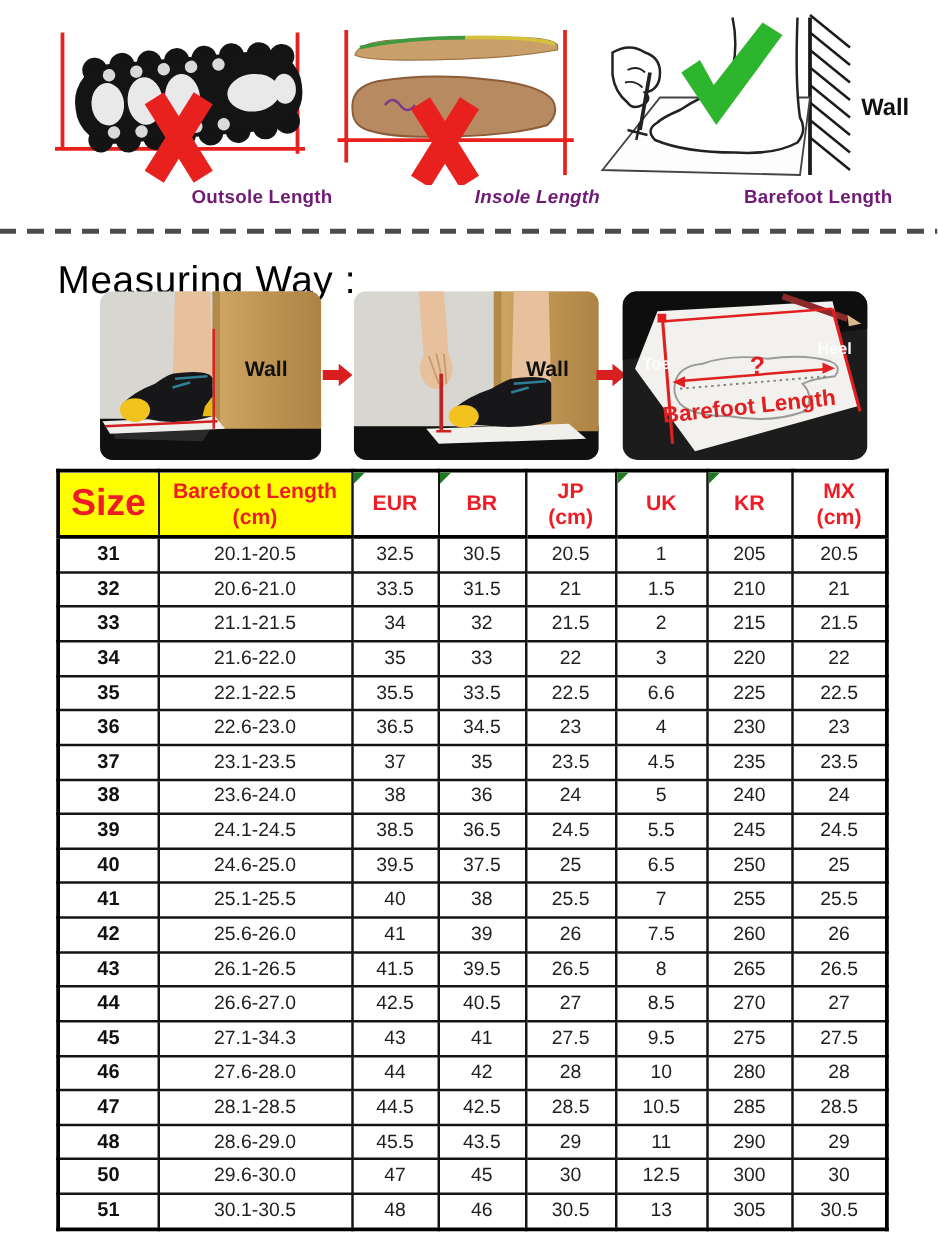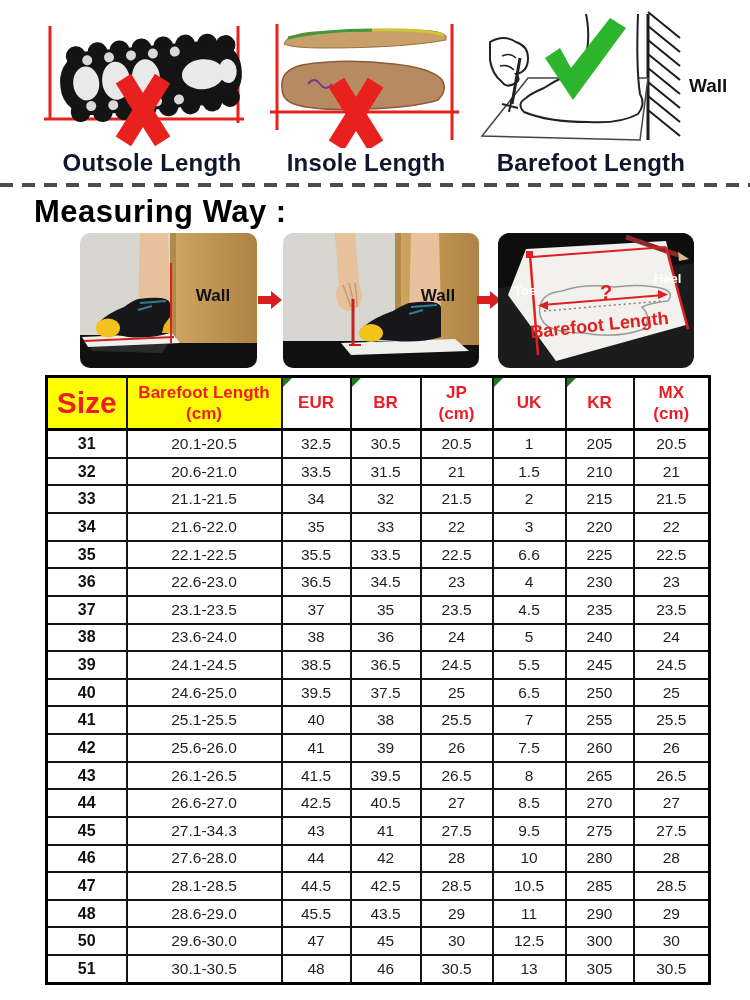--- a/index.html
+++ b/index.html
@@ -7,37 +7,37 @@
     width:750px;height:1000px;background:#ffffff;
     font-family:"Liberation Sans",sans-serif;
     position:relative;overflow:hidden;
   }
   .page{position:absolute;inset:0;}
 
   
   .diagrams-row{position:absolute;top:8px;left:0;width:750px;height:172px;}
   .diagram{position:absolute;top:0;}
   #outsole-diagram{left:38px;width:228px;}
-  #insole-diagram{left:252px;width:228px;}
+  #insole-diagram{left:252px;width:228px;font-style:italic;}
   #barefoot-diagram{left:468px;width:278px;}
   .diagram svg{display:block;}
   .diagram-label{
-    text-align:center;font-weight:bold;font-size:24px;color:#0f172a;
+    text-align:right;font-weight:bold;font-size:15px;color:#701a75;
     margin-top:1px;letter-spacing:.2px;
   }
   #barefoot-diagram .diagram-label{width:246px;}
 
   
   .dashed-divider{
     position:absolute;top:183px;left:0;width:750px;height:4px;
     background:repeating-linear-gradient(90deg,#4c4c4c 0 13px,transparent 13px 22px);
   }
   .measuring-heading{
-    position:absolute;top:190px;left:30px;margin:4px;
-    font-size:31px;font-weight:bold;color:#000;letter-spacing:.5px;
+    position:absolute;top:190px;left:30px;margin:16px;
+    font-size:31px;font-weight:normal;color:#000;letter-spacing:.5px;
   }
 
   
   .photos-row{position:absolute;top:233px;left:0;width:750px;height:136px;}
   .photo{position:absolute;top:0;}
   #photo-1{left:80px;}
   #photo-2{left:283px;}
   #photo-3{left:498px;}
   .flow-arrow{position:absolute;top:58px;}
   #arrow-1{left:258px;}

